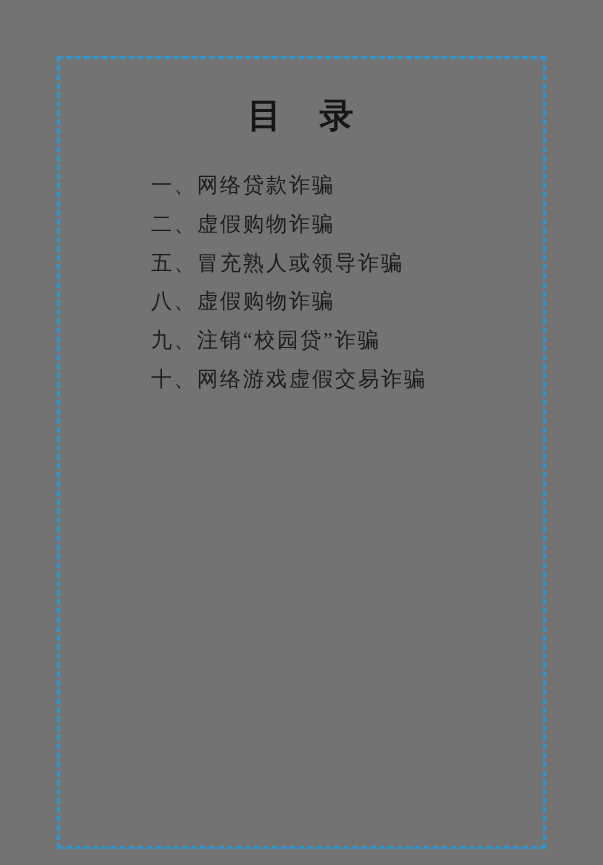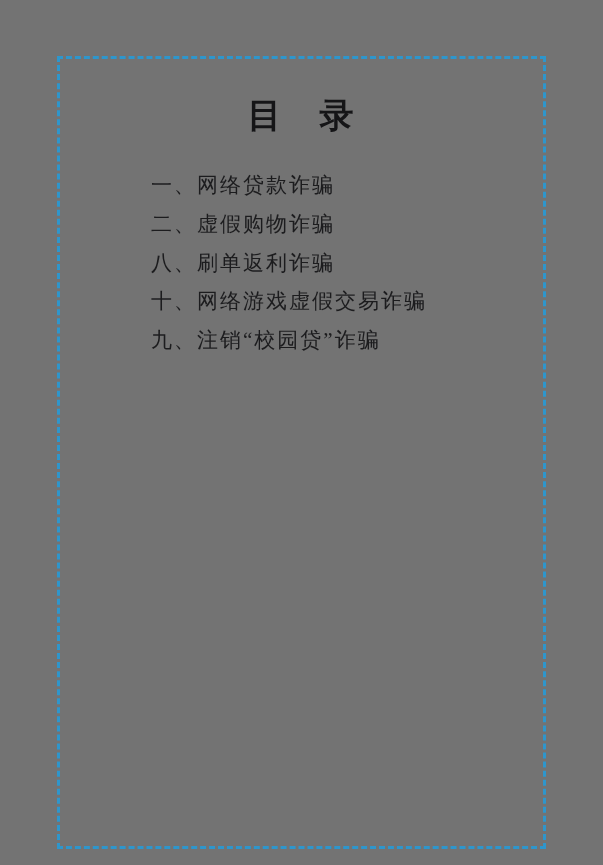--- a/index.html
+++ b/index.html
@@ -63,17 +63,18 @@
 <body>
 
 <div class="page">
   <div class="border-box"></div>
 
   <h1 class="page-title">目　录</h1>
 
   <div class="toc-list">
     <div class="toc-item">一、网络贷款诈骗</div>
     <div class="toc-item">二、虚假购物诈骗</div>
-    <div class="toc-item">八、刷单返利诈骗</div>
+    <div class="toc-item">五、冒充熟人或领导诈骗</div>
+    <div class="toc-item">八、虚假购物诈骗</div>
+    <div class="toc-item">九、注销“校园贷”诈骗</div>
     <div class="toc-item">十、网络游戏虚假交易诈骗</div>
-    <div class="toc-item">九、注销“校园贷”诈骗</div>
   </div>
 </div>
 
 </body></html>

